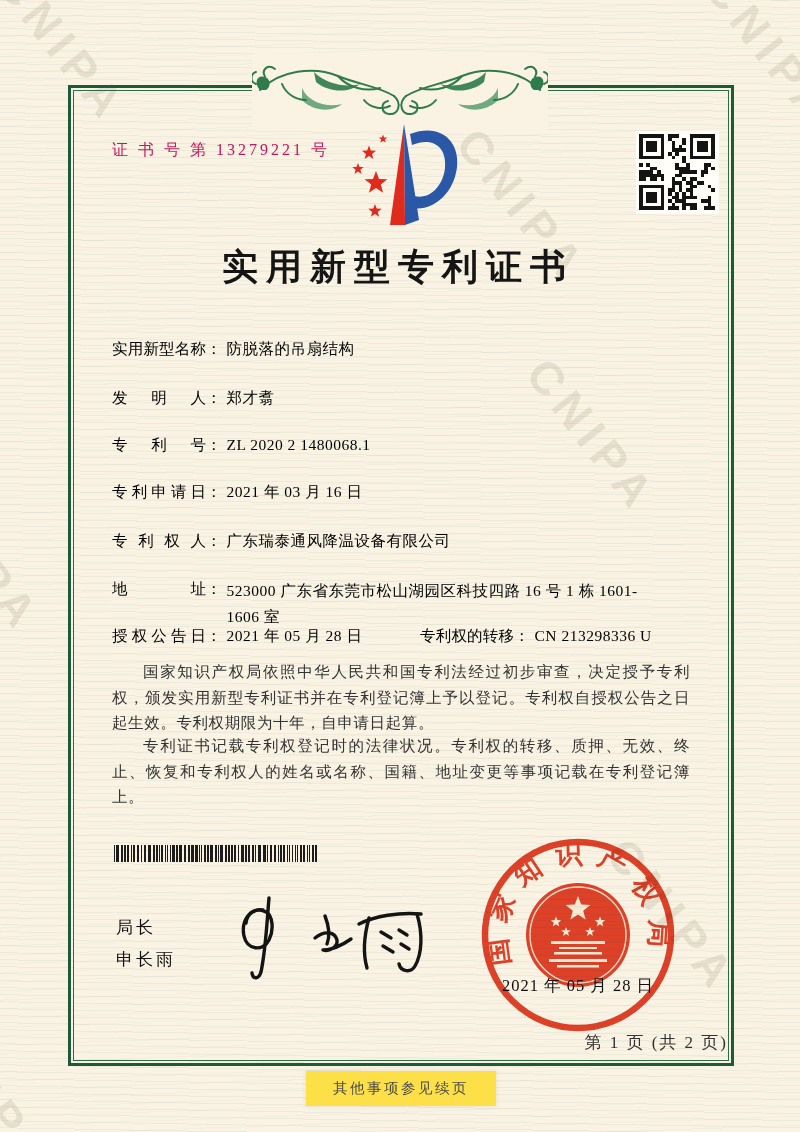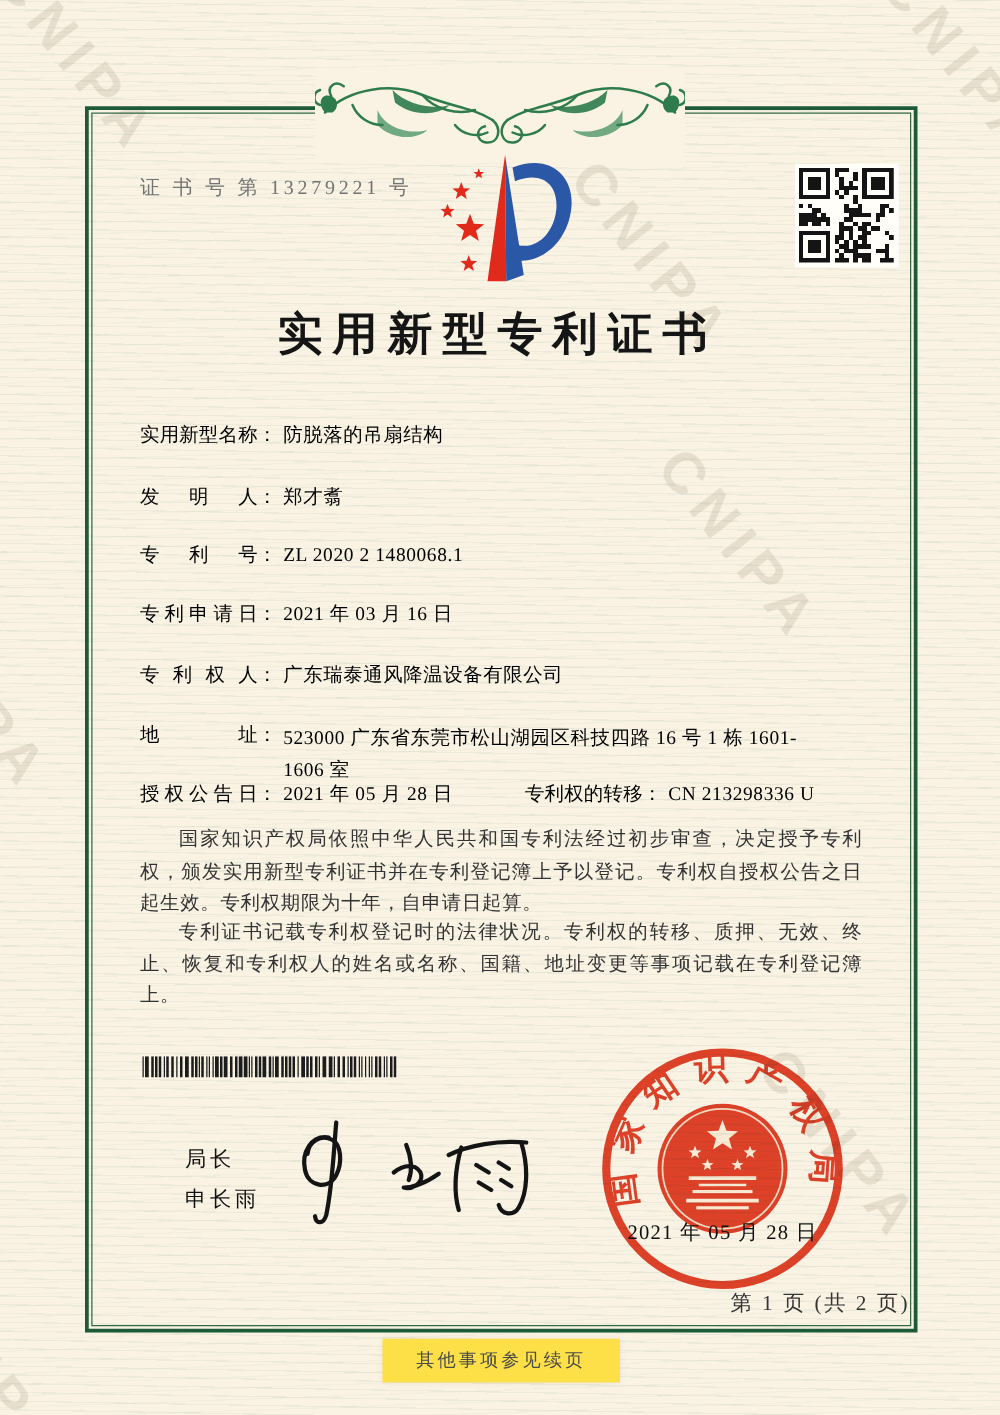--- a/index.html
+++ b/index.html
@@ -17,41 +17,41 @@
   .wm{
     position:absolute;z-index:1;pointer-events:none;white-space:nowrap;
     font-family:"Liberation Sans","DejaVu Sans",sans-serif;font-weight:700;
     font-size:46px;letter-spacing:8px;color:rgba(135,118,88,.16);
     transform:rotate(52deg);transform-origin:left top;
   }
   .frame{position:absolute;left:68px;top:85px;width:660px;height:975px;border:3px solid #1d5b38;z-index:2;}
   .frame::after{content:"";position:absolute;inset:2px;border:1px solid #2f6b47;}
   .ornament{position:absolute;left:252px;top:54px;width:296px;height:76px;background:#faf3e4;z-index:3;}
   .z{z-index:4;}
-  .cert-no{position:absolute;left:112px;top:140px;font-size:16px;letter-spacing:3px;color:#737373;}
+  .cert-no{position:absolute;left:112px;top:140px;font-size:16px;letter-spacing:3px;color:#be185d;}
   .logo{position:absolute;left:338px;top:119px;width:124px;height:113px;}
   .qr{position:absolute;left:636px;top:131px;width:83px;height:83px;background:#fffef9;padding:3px;box-sizing:border-box;}
   .title{
     position:absolute;left:68px;top:243px;width:660px;text-align:center;
     font-size:36px;font-weight:700;letter-spacing:8px;color:#151515;
   }
   .frow{position:absolute;left:112px;font-size:15.5px;line-height:22px;color:#000000;}
   .flabel{display:inline-block;width:94px;text-align:justify;text-align-last:justify;vertical-align:top;}
   .fcolon{vertical-align:top;}
   .fvalue{display:inline-block;vertical-align:top;margin-left:5px;letter-spacing:.5px;}
   .addr .fvalue{width:412px;word-break:break-all;line-height:26px;}
   .para{
     position:absolute;left:112px;width:578px;font-size:15.5px;line-height:25.5px;
     text-align:justify;text-indent:2em;letter-spacing:.6px;color:#333;
   }
   .barcode{position:absolute;left:113px;top:845px;width:207px;height:17px;}
   .sig-block{
     position:absolute;left:116px;top:912px;
     font-family:"Liberation Sans","DejaVu Sans",sans-serif;
-    font-size:17px;font-weight:500;color:#111;letter-spacing:3px;line-height:32px;margin-left:32px;
+    font-size:17px;font-weight:500;color:#111;letter-spacing:3px;line-height:32px;
   }
   .signature{position:absolute;left:233px;top:886px;width:212px;height:96px;}
   .seal{position:absolute;left:470px;top:836px;width:218px;height:208px;opacity:.95;mix-blend-mode:multiply;}
   .seal-date{
     position:absolute;left:498px;top:975px;width:160px;text-align:center;
     font-size:16.5px;letter-spacing:1px;color:#101010;z-index:5;
   }
   .page-info{position:absolute;left:68px;top:1031px;width:660px;text-align:right;font-size:17px;letter-spacing:2px;color:#333;}
   .cont-note{
     position:absolute;left:306px;top:1071px;width:190px;height:35px;background:#fde047;

